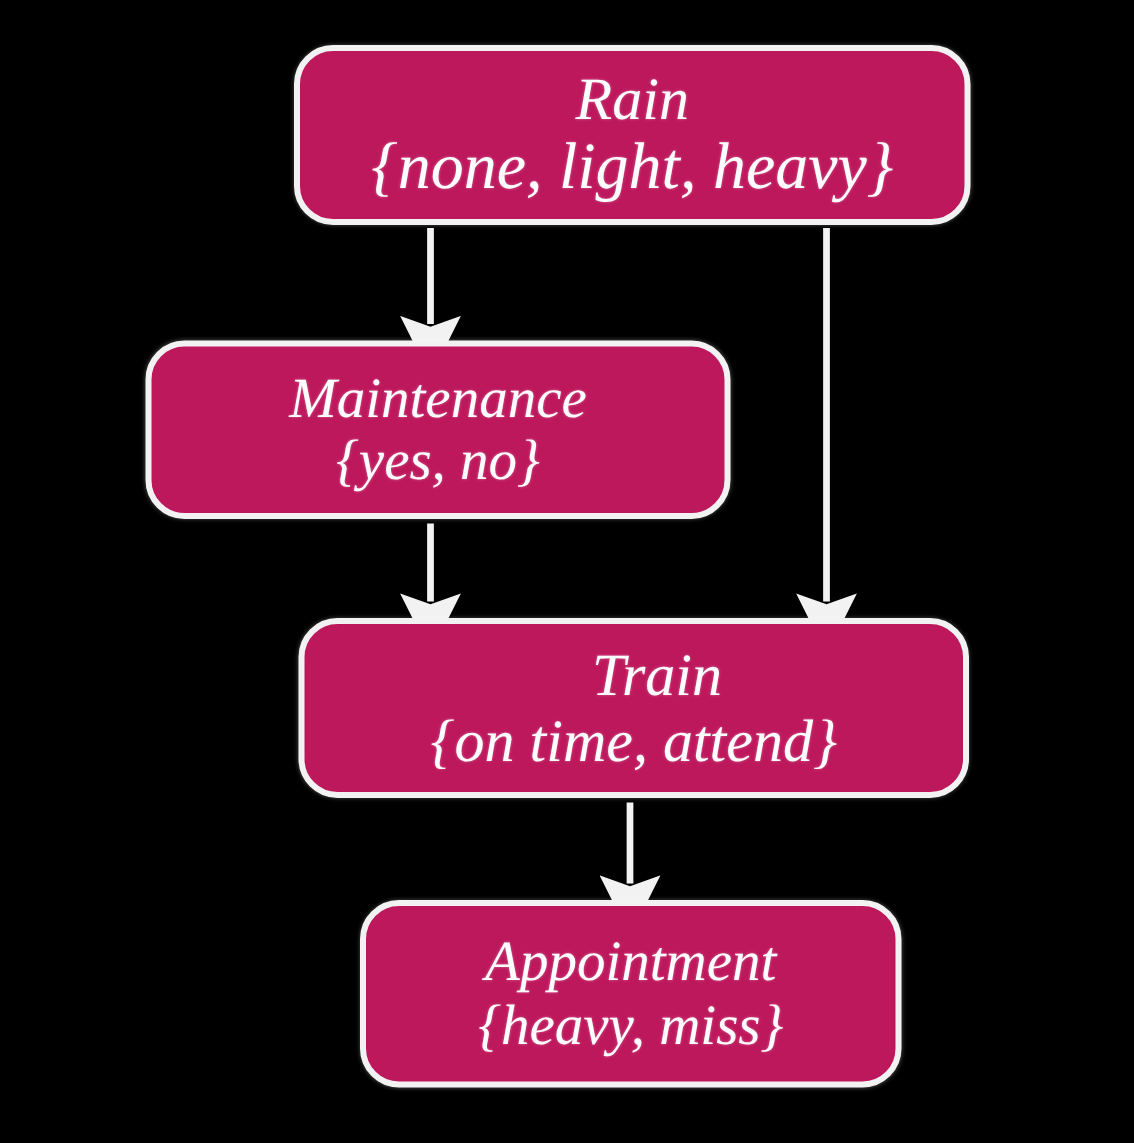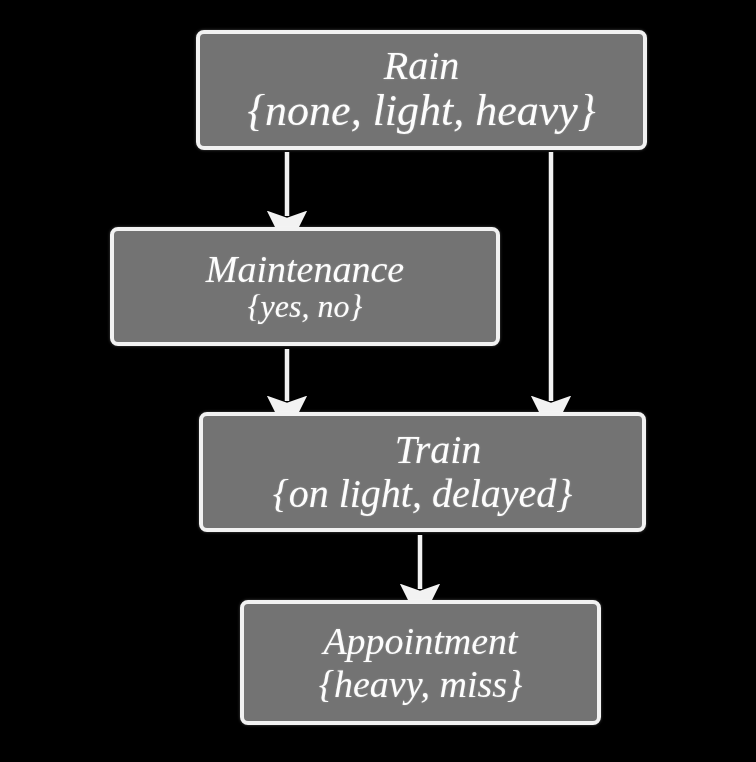--- a/index.html
+++ b/index.html
@@ -20,23 +20,23 @@
   #edge-layer {
     position: absolute;
     left: 0;
     top: 0;
     width: 756px;
     height: 762px;
   }
   .node {
     position: absolute;
     box-sizing: border-box;
-    background: #737373;
+    background: #be185d;
     border: 4px solid #f2f2f2;
-    border-radius: 8px;
+    border-radius: 26px;
     display: flex;
     flex-direction: column;
     align-items: center;
     justify-content: center;
     z-index: 2;
     box-shadow: 0 0 3px rgba(255,255,255,0.30);
   }
   .node-title {
     font-style: italic;
     color: #fdfdfd;
@@ -51,23 +51,23 @@
     white-space: nowrap;
     text-shadow: 0 0 2px rgba(255,255,255,0.35);
   }
 
   
   #node-rain { left: 196px; top: 30px; width: 451px; height: 120px; }
   #node-rain .node-title  { font-size: 40px; margin-bottom: 1px; }
   #node-rain .node-states { font-size: 44px; }
 
   
-  #node-maintenance { left: 110px; top: 227px; width: 390px; height: 119px; }
+  #node-maintenance { left: 97px; top: 227px; width: 390px; height: 119px; }
   #node-maintenance .node-title  { font-size: 38px; margin-bottom: 1px; }
-  #node-maintenance .node-states { font-size: 32px; }
+  #node-maintenance .node-states { font-size: 38px; }
 
   
   #node-train { left: 199px; top: 412px; width: 447px; height: 120px; }
   #node-train .node-title  { font-size: 40px; margin-bottom: 1px; margin-left: 31px; }
   #node-train .node-states { font-size: 40px; }
 
   
   #node-appointment { left: 240px; top: 600px; width: 361px; height: 125px; }
   #node-appointment .node-title  { font-size: 38px; margin-bottom: 2px; }
   #node-appointment .node-states { font-size: 38px; }
@@ -98,21 +98,21 @@
     <div class="node-states">{none, light, heavy}</div>
   </div>
 
   <div class="node" id="node-maintenance">
     <div class="node-title">Maintenance</div>
     <div class="node-states">{yes, no}</div>
   </div>
 
   <div class="node" id="node-train">
     <div class="node-title">Train</div>
-    <div class="node-states">{on light, delayed}</div>
+    <div class="node-states">{on time, attend}</div>
   </div>
 
   <div class="node" id="node-appointment">
     <div class="node-title">Appointment</div>
     <div class="node-states">{heavy, miss}</div>
   </div>
 
 </div>
 
 </body></html>

